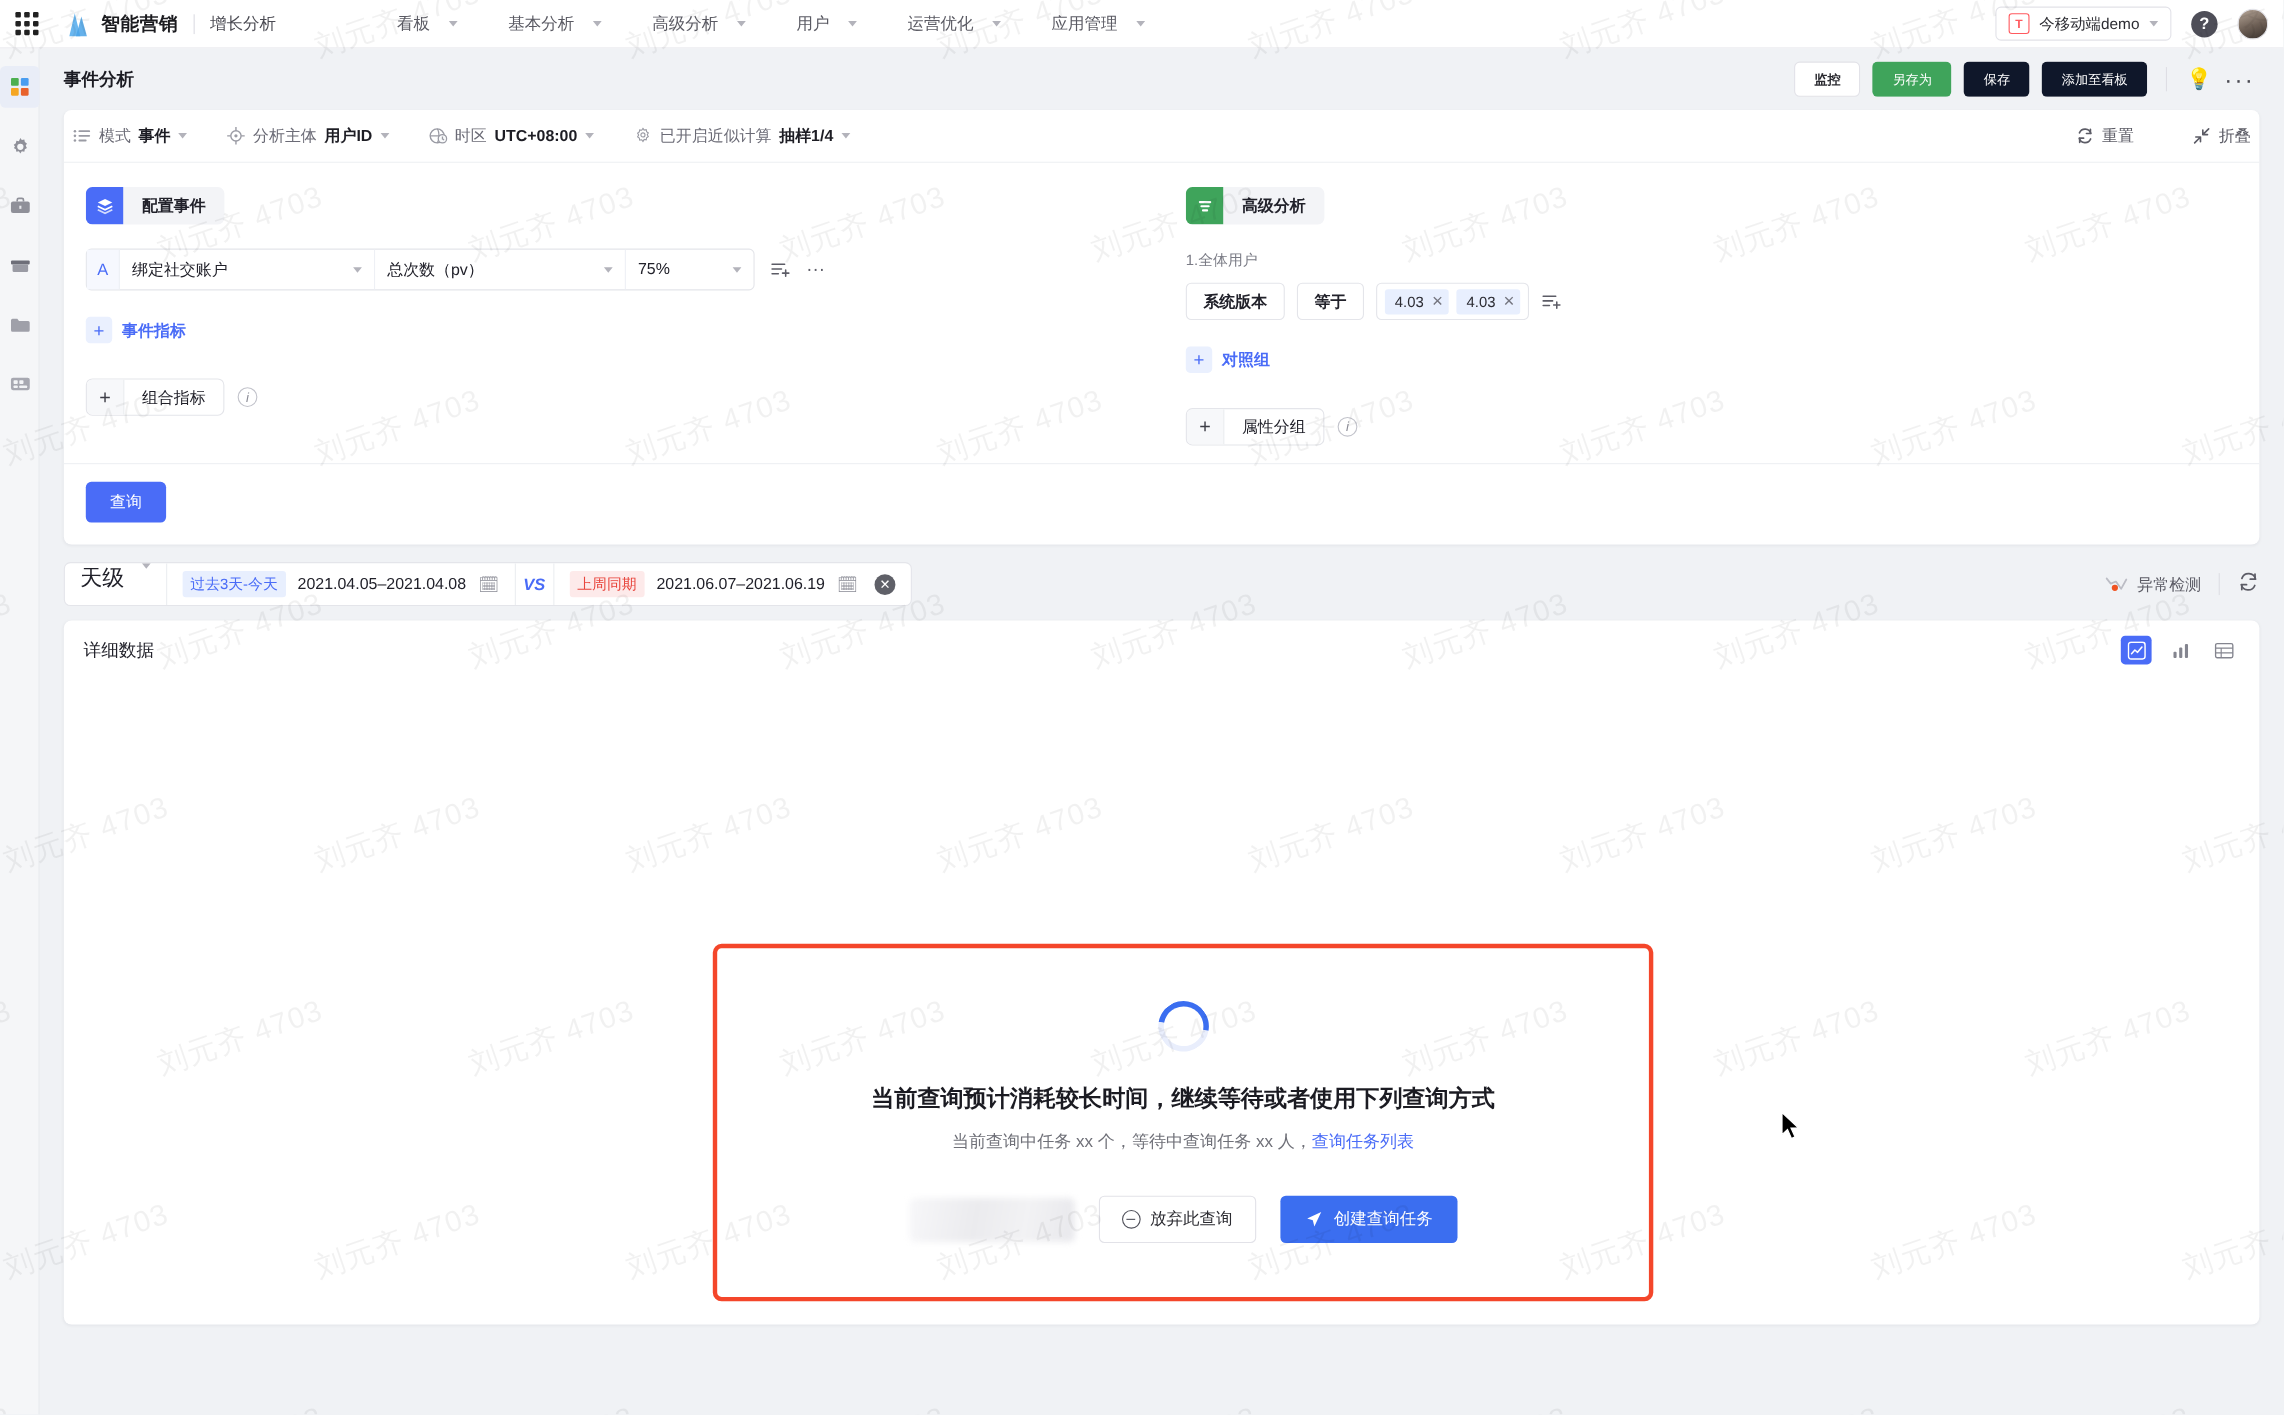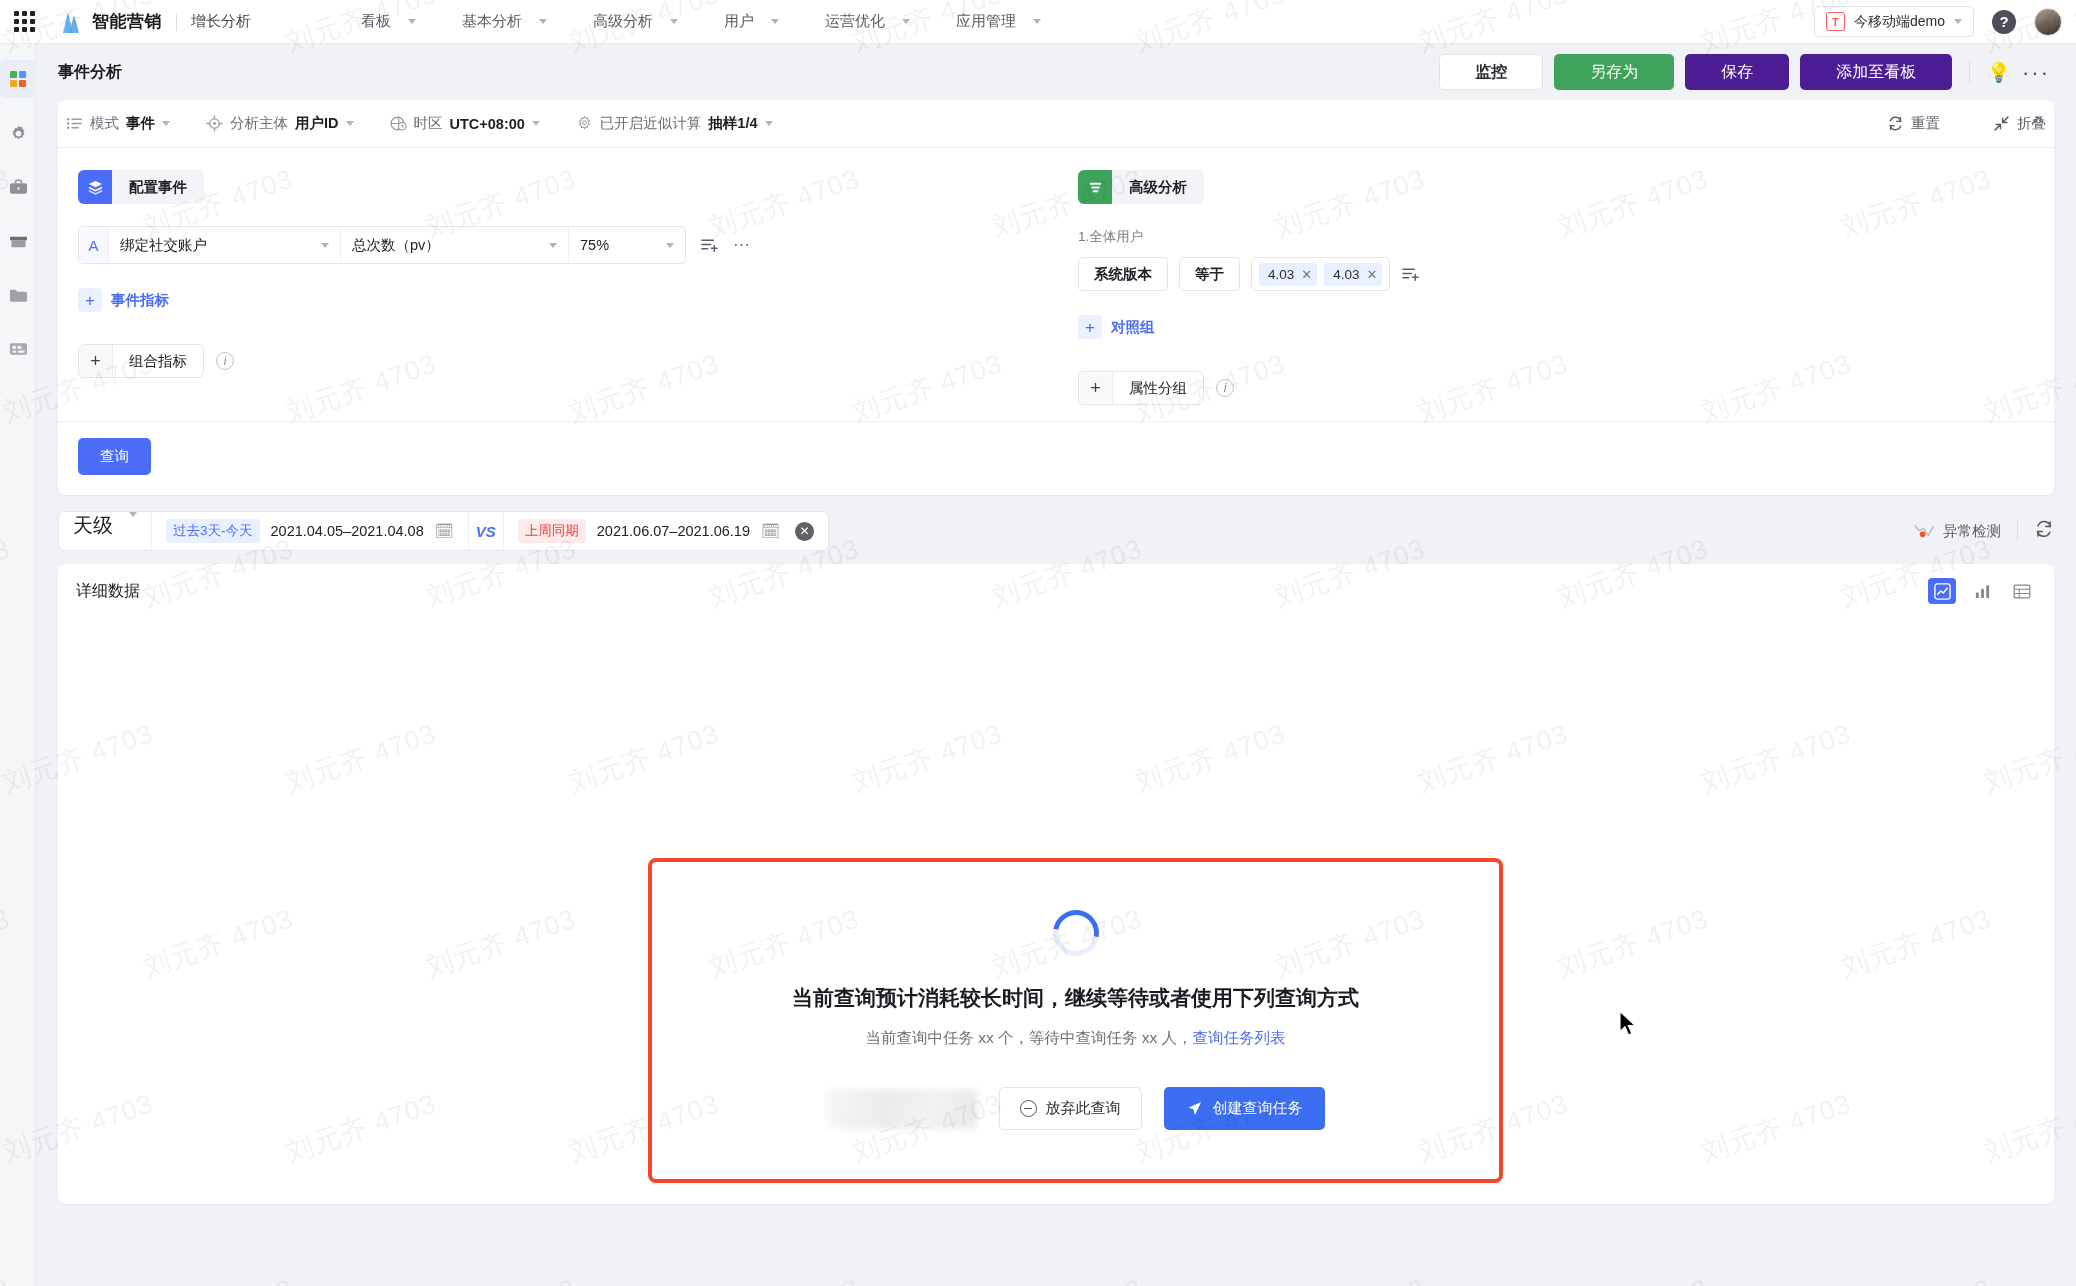--- a/index.html
+++ b/index.html
@@ -99,26 +99,26 @@
   
   .page { position: absolute; top: 44px; left: 36px; right: 0; bottom: 0; background: #f0f2f5; overflow: hidden; }
 
   .page-head {
     height: 56px; display: flex; align-items: center; padding: 0 26px 0 22px;
     background: #f0f2f5;
   }
   .page-title { font-size: 16px; font-weight: bold; color: #1b1b22; }
   .head-actions { margin-left: auto; display: flex; align-items: center; gap: 11px; }
   .btn {
-    border-radius: 5px; font-size: 16px; padding: 9px 35px; cursor: pointer;
+    border-radius: 5px; font-size: 12px; padding: 9px 17px; cursor: pointer;
     border: 1px solid transparent; white-space: nowrap; line-height: 1;
   }
   .btn-ghost { background: #fff; color: #2b2b31; border-color: #e2e2e8; font-weight: bold; }
   .btn-green { background: #3fa45b; color: #fff; }
-  .btn-blue  { background: #4c1d95; color: #fff; text-align: right; }
+  .btn-blue  { background: #0f172a; color: #fff; text-align: right; }
   .head-div { width: 1px; height: 22px; background: #dedee4; margin: 0 6px; }
   .bulb { font-size: 19px; cursor: pointer; }
   .ellipsis-h { font-size: 22px; color: #4a4a52; letter-spacing: 2px; cursor: pointer; line-height: 0.5; }
 
   
   .card {
     background: #fff; border-radius: 7px; margin: 0 22px;
     box-shadow: 0 1px 3px rgba(16,24,40,0.05);
   }
   .config-card { position: relative; }

